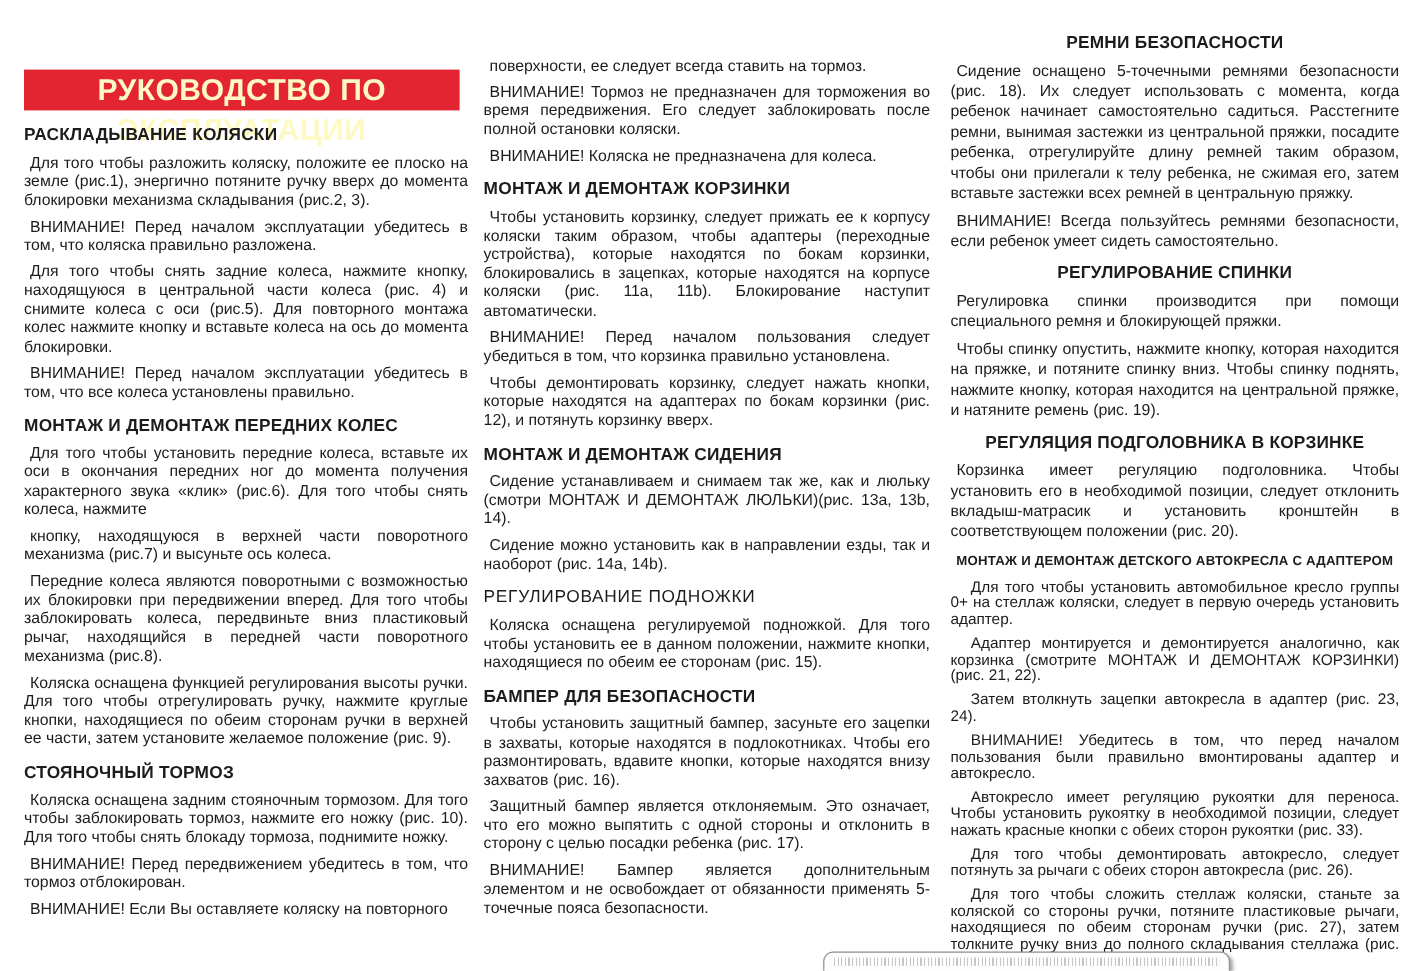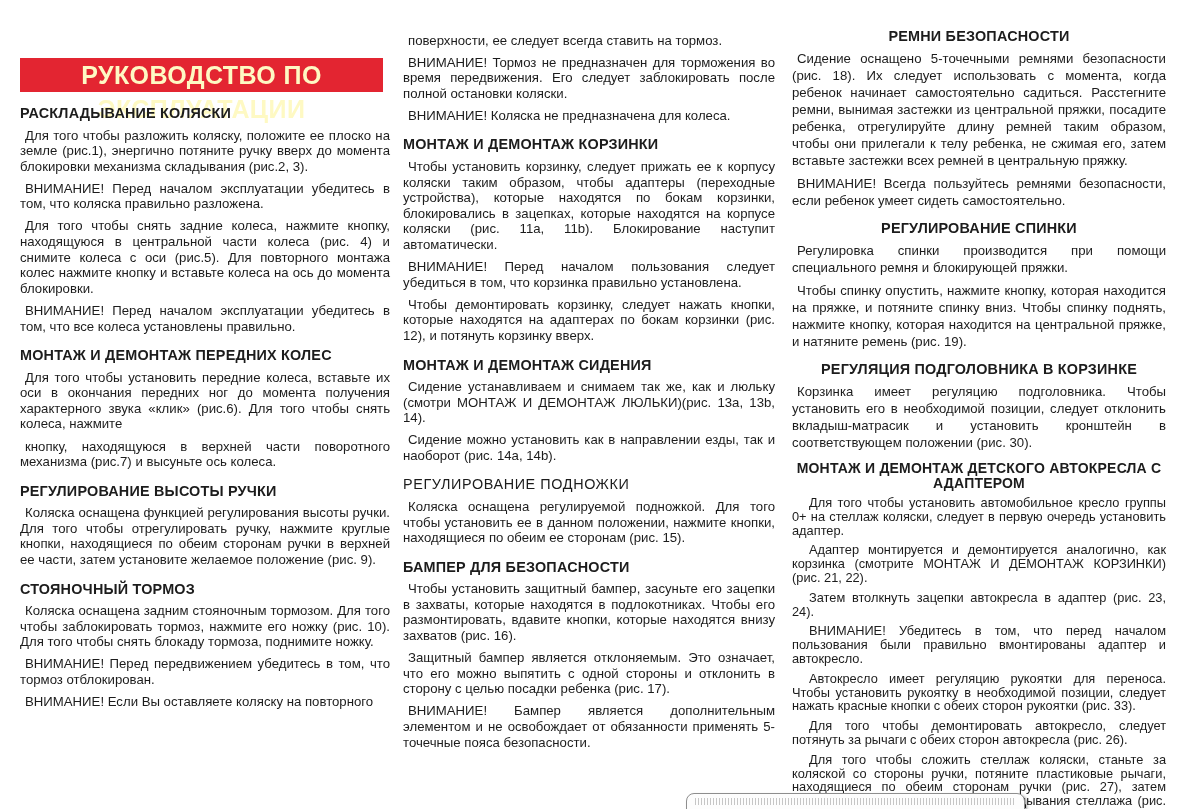--- a/index.html
+++ b/index.html
@@ -6,21 +6,21 @@
   body {
     width: 1178px; height: 809px;
     background: #ffffff;
     font-family: "Liberation Sans", "DejaVu Sans", sans-serif;
     color: #1c1c1c;
     position: relative;
     overflow: hidden;
   }
   .col { position: absolute; top: 0; }
   .col1 { left: 20px;  width: 370px; padding-top: 33px; }
-  .col2 { left: 403px; width: 372px; padding-top: 26px; }
+  .col2 { left: 403px; width: 372px; padding-top: 40px; }
   .col3 { left: 792px; width: 374px; padding-top: 17px; }
 
   .banner {
     background: #e32531;
     color: #fef9c3;
     font-weight: bold;
     font-size: 25px;
     letter-spacing: 0.4px;
     text-align: center;
     height: 34px;
@@ -49,21 +49,21 @@
   .col h2 {
     font-size: 14.4px;
     line-height: 16px;
     margin: 13px 0 6.5px;
     font-weight: bold;
     letter-spacing: 0.2px;
     text-align: left;
   }
   .col3 h2 { margin: 11px 0 5px; text-align: center; }
   .col h2.hl { font-weight: normal; letter-spacing: 0.6px; }
-  .col h2.hs { font-size: 14px; line-height: 14.5px; margin: 10px 0 4px; }
+  .col h2.hs { font-size: 11px; line-height: 14.5px; margin: 10px 0 4px; }
 
   .popup {
     position: absolute;
     left: 686px; top: 793px;
     width: 337px; height: 42px;
     background: #fdfdfd;
     border: 1px solid #8e8e8e;
     border-radius: 8px;
     box-shadow: 2px 2px 3px rgba(0,0,0,0.35);
   }
@@ -81,21 +81,21 @@
     <span>РУКОВОДСТВО ПО ЭКСПЛУАТАЦИИ</span>
   </div>
 <h2 class="h">РАСКЛАДЫВАНИЕ КОЛЯСКИ</h2>
     <p class="p">Для того чтобы разложить коляску, положите ее плоско на земле (рис.1), энергично потяните ручку вверх до момента блокировки механизма складывания (рис.2, 3).</p>
     <p class="p">ВНИМАНИЕ! Перед началом эксплуатации убедитесь в том, что коляска правильно разложена.</p>
     <p class="p">Для того чтобы снять задние колеса, нажмите кнопку, находящуюся в центральной части колеса (рис. 4) и снимите колеса с оси (рис.5). Для повторного монтажа колес нажмите кнопку и вставьте колеса на ось до момента блокировки.</p>
     <p class="p">ВНИМАНИЕ! Перед началом эксплуатации убедитесь в том, что все колеса установлены правильно.</p>
     <h2 class="h">МОНТАЖ И ДЕМОНТАЖ ПЕРЕДНИХ КОЛЕС</h2>
     <p class="p">Для того чтобы установить передние колеса, вставьте их оси в окончания передних ног до момента получения характерного звука «клик» (рис.6). Для того чтобы снять колеса, нажмите</p>
     <p class="p">кнопку, находящуюся в верхней части поворотного механизма (рис.7) и высуньте ось колеса.</p>
-    <h2 class="h">РЕГУЛИРОВАНИЕ ВЫСОТЫ РУЧКИ</h2>
+    <p class="p">Передние колеса являются поворотными с возможностью их блокировки при передвижении вперед. Для того чтобы заблокировать колеса, передвиньте вниз пластиковый рычаг, находящийся в передней части поворотного механизма (рис.8).</p>
     <p class="p">Коляска оснащена функцией регулирования высоты ручки. Для того чтобы отрегулировать ручку, нажмите круглые кнопки, находящиеся по обеим сторонам ручки в верхней ее части, затем установите желаемое положение (рис. 9).</p>
     <h2 class="h">СТОЯНОЧНЫЙ ТОРМОЗ</h2>
     <p class="p">Коляска оснащена задним стояночным тормозом. Для того чтобы заблокировать тормоз, нажмите его ножку (рис. 10). Для того чтобы снять блокаду тормоза, поднимите ножку.</p>
     <p class="p">ВНИМАНИЕ! Перед передвижением убедитесь в том, что тормоз отблокирован.</p>
     <p class="p">ВНИМАНИЕ! Если Вы оставляете коляску на повторного</p>
   </div>
 
 <div class="col col2">
     <p class="p">поверхности, ее следует всегда ставить на тормоз.</p>
     <p class="p">ВНИМАНИЕ! Тормоз не предназначен для торможения во время передвижения. Его следует заблокировать после полной остановки коляски.</p>
@@ -116,21 +116,21 @@
   </div>
 
 <div class="col col3">
     <h2 class="h">РЕМНИ БЕЗОПАСНОСТИ</h2>
     <p class="p">Сидение оснащено 5-точечными ремнями безопасности (рис. 18). Их следует использовать с момента, когда ребенок начинает самостоятельно садиться. Расстегните ремни, вынимая застежки из центральной пряжки, посадите ребенка, отрегулируйте длину ремней таким образом, чтобы они прилегали к телу ребенка, не сжимая его, затем вставьте застежки всех ремней в центральную пряжку.</p>
     <p class="p">ВНИМАНИЕ! Всегда пользуйтесь ремнями безопасности, если ребенок умеет сидеть самостоятельно.</p>
     <h2 class="h">РЕГУЛИРОВАНИЕ СПИНКИ</h2>
     <p class="p">Регулировка спинки производится при помощи специального ремня и блокирующей пряжки.</p>
     <p class="p">Чтобы спинку опустить, нажмите кнопку, которая находится на пряжке, и потяните спинку вниз. Чтобы спинку поднять, нажмите кнопку, которая находится на центральной пряжке, и натяните ремень (рис. 19).</p>
     <h2 class="h">РЕГУЛЯЦИЯ ПОДГОЛОВНИКА В КОРЗИНКЕ</h2>
-    <p class="p">Корзинка имеет регуляцию подголовника. Чтобы установить его в необходимой позиции, следует отклонить вкладыш-матрасик и установить кронштейн в соответствующем положении (рис. 30).</p>
+    <p class="p">Корзинка имеет регуляцию подголовника. Чтобы установить его в необходимой позиции, следует отклонить вкладыш-матрасик и установить кронштейн в соответствующем положении (рис. 20).</p>
     <h2 class="hs">МОНТАЖ И ДЕМОНТАЖ ДЕТСКОГО АВТОКРЕСЛА С АДАПТЕРОМ</h2>
     <p class="pi">Для того чтобы установить автомобильное кресло группы 0+ на стеллаж коляски, следует в первую очередь установить адаптер.</p>
     <p class="pi">Адаптер монтируется и демонтируется аналогично, как корзинка (смотрите МОНТАЖ И ДЕМОНТАЖ КОРЗИНКИ) (рис. 21, 22).</p>
     <p class="pi">Затем втолкнуть зацепки автокресла в адаптер (рис. 23, 24).</p>
     <p class="pi">ВНИМАНИЕ! Убедитесь в том, что перед началом пользования были правильно вмонтированы адаптер и автокресло.</p>
     <p class="pi">Автокресло имеет регуляцию рукоятки для переноса. Чтобы установить рукоятку в необходимой позиции, следует нажать красные кнопки с обеих сторон рукоятки (рис. 33).</p>
     <p class="pi">Для того чтобы демонтировать автокресло, следует потянуть за рычаги с обеих сторон автокресла (рис. 26).</p>
     <p class="pi">Для того чтобы сложить стеллаж коляски, станьте за коляской со стороны ручки, потяните пластиковые рычаги, находящиеся по обеим сторонам ручки (рис. 27), затем толкните ручку вниз до полного складывания стеллажа (рис. 28, 29).</p>
   </div>
 

